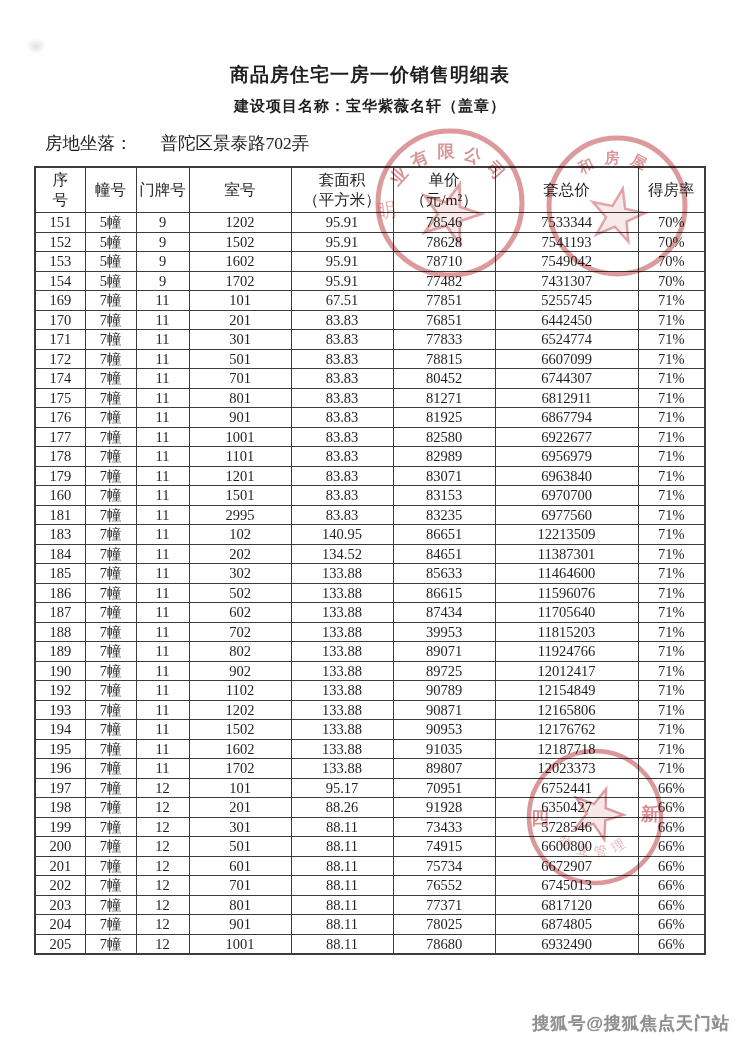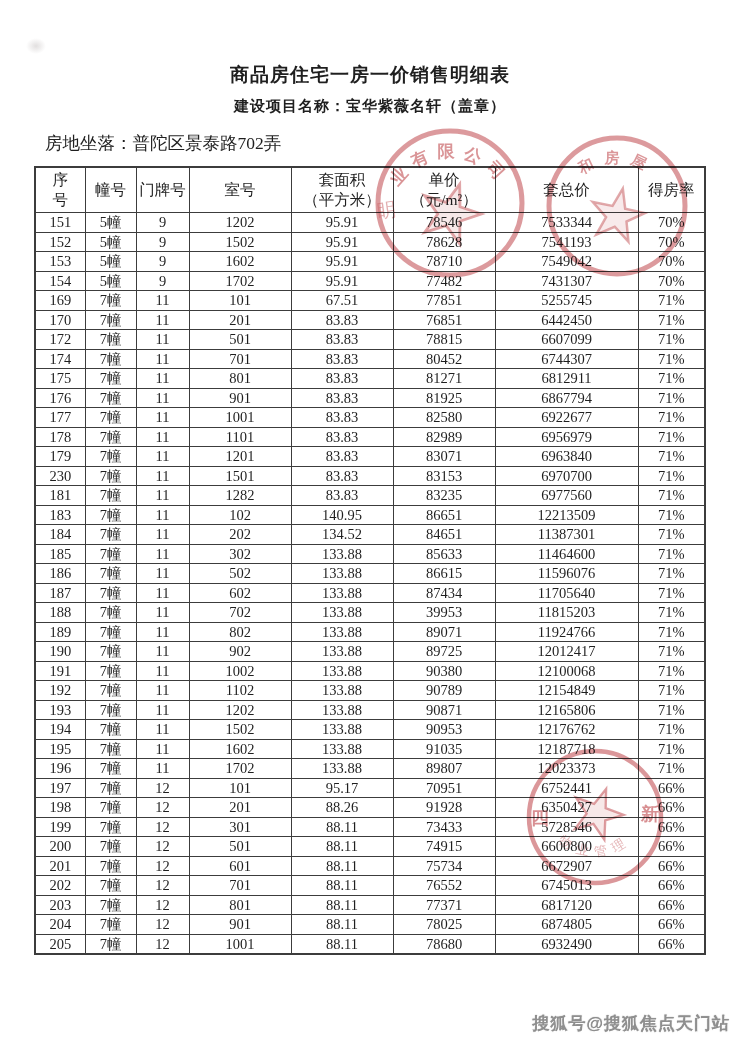--- a/index.html
+++ b/index.html
@@ -22,21 +22,21 @@
     position:absolute;top:62px;left:0;width:100%;text-align:center;
     font-size:19px;font-weight:bold;letter-spacing:1px;
   }
   .doc-subtitle{
     position:absolute;top:97px;left:0;width:100%;text-align:center;
     font-size:15px;font-weight:bold;letter-spacing:1px;
   }
   .location-line{
     position:absolute;top:131px;left:45px;font-size:17.5px;
   }
-  .location-line .loc-value{}
+  .location-line .loc-value{margin-left:28px;}
   table.price-table{
     position:absolute;left:34px;top:166px;width:670px;
     border-collapse:collapse;table-layout:fixed;
     border:2px solid var(--border);
   }
   .price-table th,.price-table td{
     border:1px solid var(--border);
     text-align:center;vertical-align:middle;padding:0;
     overflow:hidden;
   }
@@ -157,20 +157,30 @@
           <td>170</td>
           <td>7幢</td>
           <td>11</td>
           <td>201</td>
           <td>83.83</td>
           <td>76851</td>
           <td>6442450</td>
           <td>71%</td>
         </tr>
         <tr>
+          <td>171</td>
+          <td>7幢</td>
+          <td>11</td>
+          <td>301</td>
+          <td>83.83</td>
+          <td>77833</td>
+          <td>6524774</td>
+          <td>71%</td>
+        </tr>
+        <tr>
           <td>172</td>
           <td>7幢</td>
           <td>11</td>
           <td>501</td>
           <td>83.83</td>
           <td>78815</td>
           <td>6607099</td>
           <td>71%</td>
         </tr>
         <tr>
@@ -227,34 +237,34 @@
           <td>179</td>
           <td>7幢</td>
           <td>11</td>
           <td>1201</td>
           <td>83.83</td>
           <td>83071</td>
           <td>6963840</td>
           <td>71%</td>
         </tr>
         <tr>
-          <td>230</td>
+          <td>160</td>
           <td>7幢</td>
           <td>11</td>
           <td>1501</td>
           <td>83.83</td>
           <td>83153</td>
           <td>6970700</td>
           <td>71%</td>
         </tr>
         <tr>
           <td>181</td>
           <td>7幢</td>
           <td>11</td>
-          <td>1282</td>
+          <td>2995</td>
           <td>83.83</td>
           <td>83235</td>
           <td>6977560</td>
           <td>71%</td>
         </tr>
         <tr>
           <td>183</td>
           <td>7幢</td>
           <td>11</td>
           <td>102</td>
@@ -324,30 +334,20 @@
           <td>71%</td>
         </tr>
         <tr>
           <td>190</td>
           <td>7幢</td>
           <td>11</td>
           <td>902</td>
           <td>133.88</td>
           <td>89725</td>
           <td>12012417</td>
-          <td>71%</td>
-        </tr>
-        <tr>
-          <td>191</td>
-          <td>7幢</td>
-          <td>11</td>
-          <td>1002</td>
-          <td>133.88</td>
-          <td>90380</td>
-          <td>12100068</td>
           <td>71%</td>
         </tr>
         <tr>
           <td>192</td>
           <td>7幢</td>
           <td>11</td>
           <td>1102</td>
           <td>133.88</td>
           <td>90789</td>
           <td>12154849</td>

